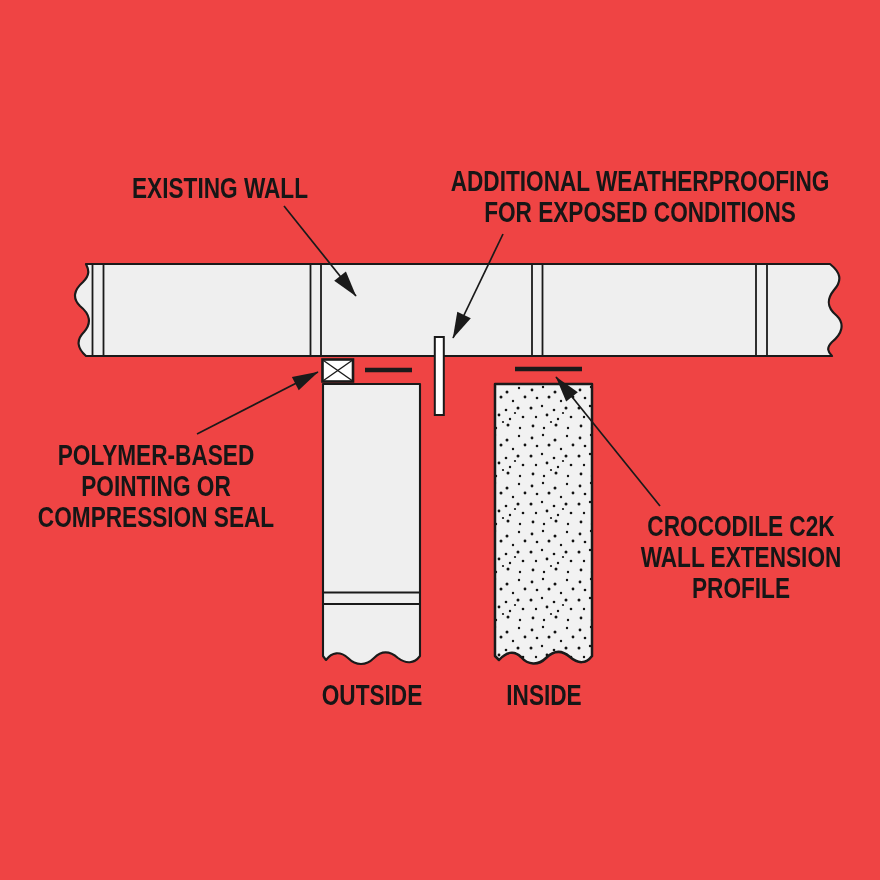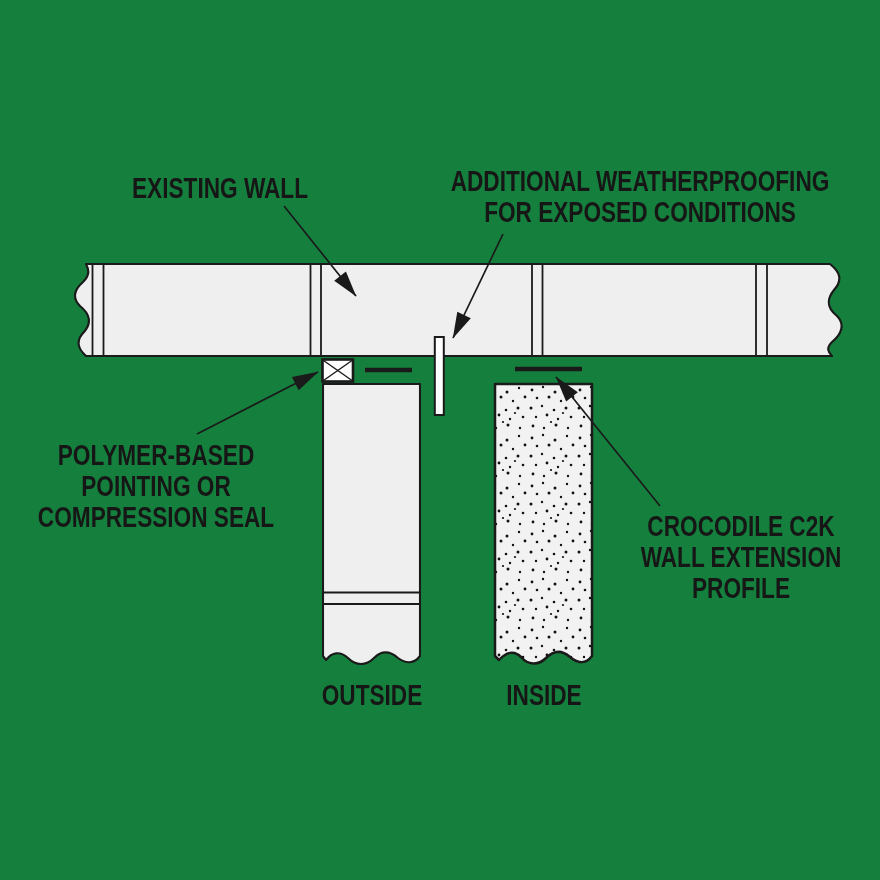--- a/index.html
+++ b/index.html
@@ -1,18 +1,18 @@
 <!DOCTYPE html>
 <html><head>
 <meta charset="utf-8">
 <style>
   html,body{margin:0;padding:0;background:#ffffff;}
   .stage{
     position:relative;width:880px;height:880px;overflow:hidden;
-    background:#15803d;font-family:"Liberation Sans",sans-serif;
+    background:#ef4444;font-family:"Liberation Sans",sans-serif;
   }
   .stage svg{position:absolute;left:0;top:0;}
   .label{
     position:absolute;width:500px;text-align:center;
     font-family:"Liberation Sans",sans-serif;
     font-size:29px;line-height:31px;font-weight:bold;color:#161616;
     transform:scaleX(0.78);transform-origin:center top;
     white-space:nowrap;pointer-events:none;
   }
   .label span{display:block;}

